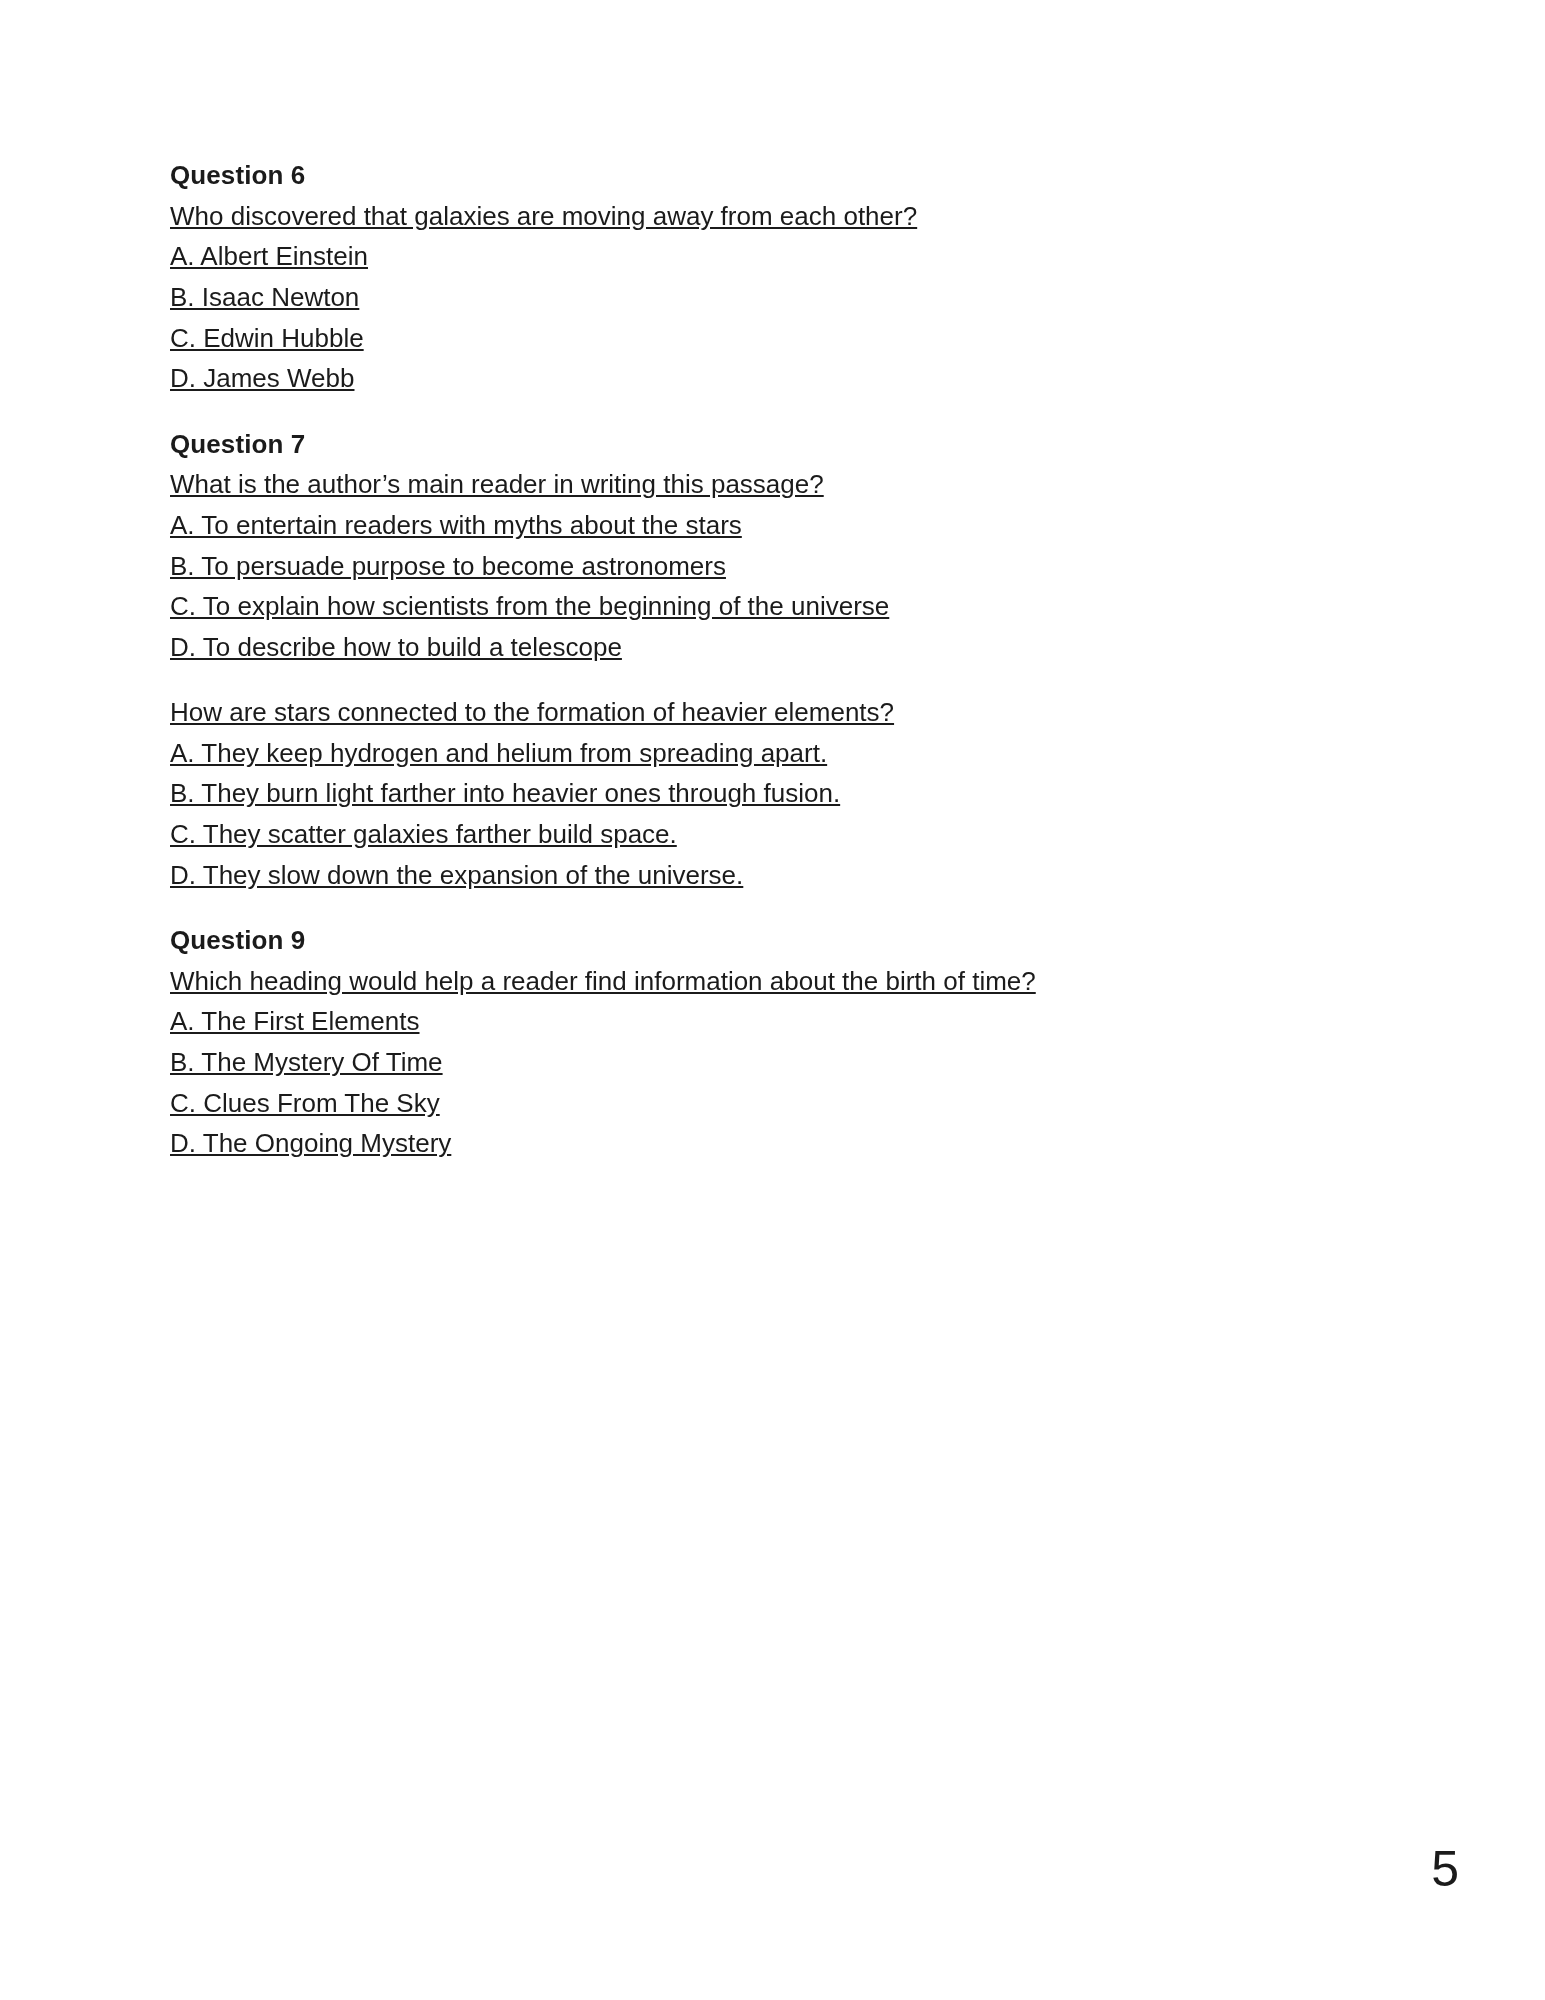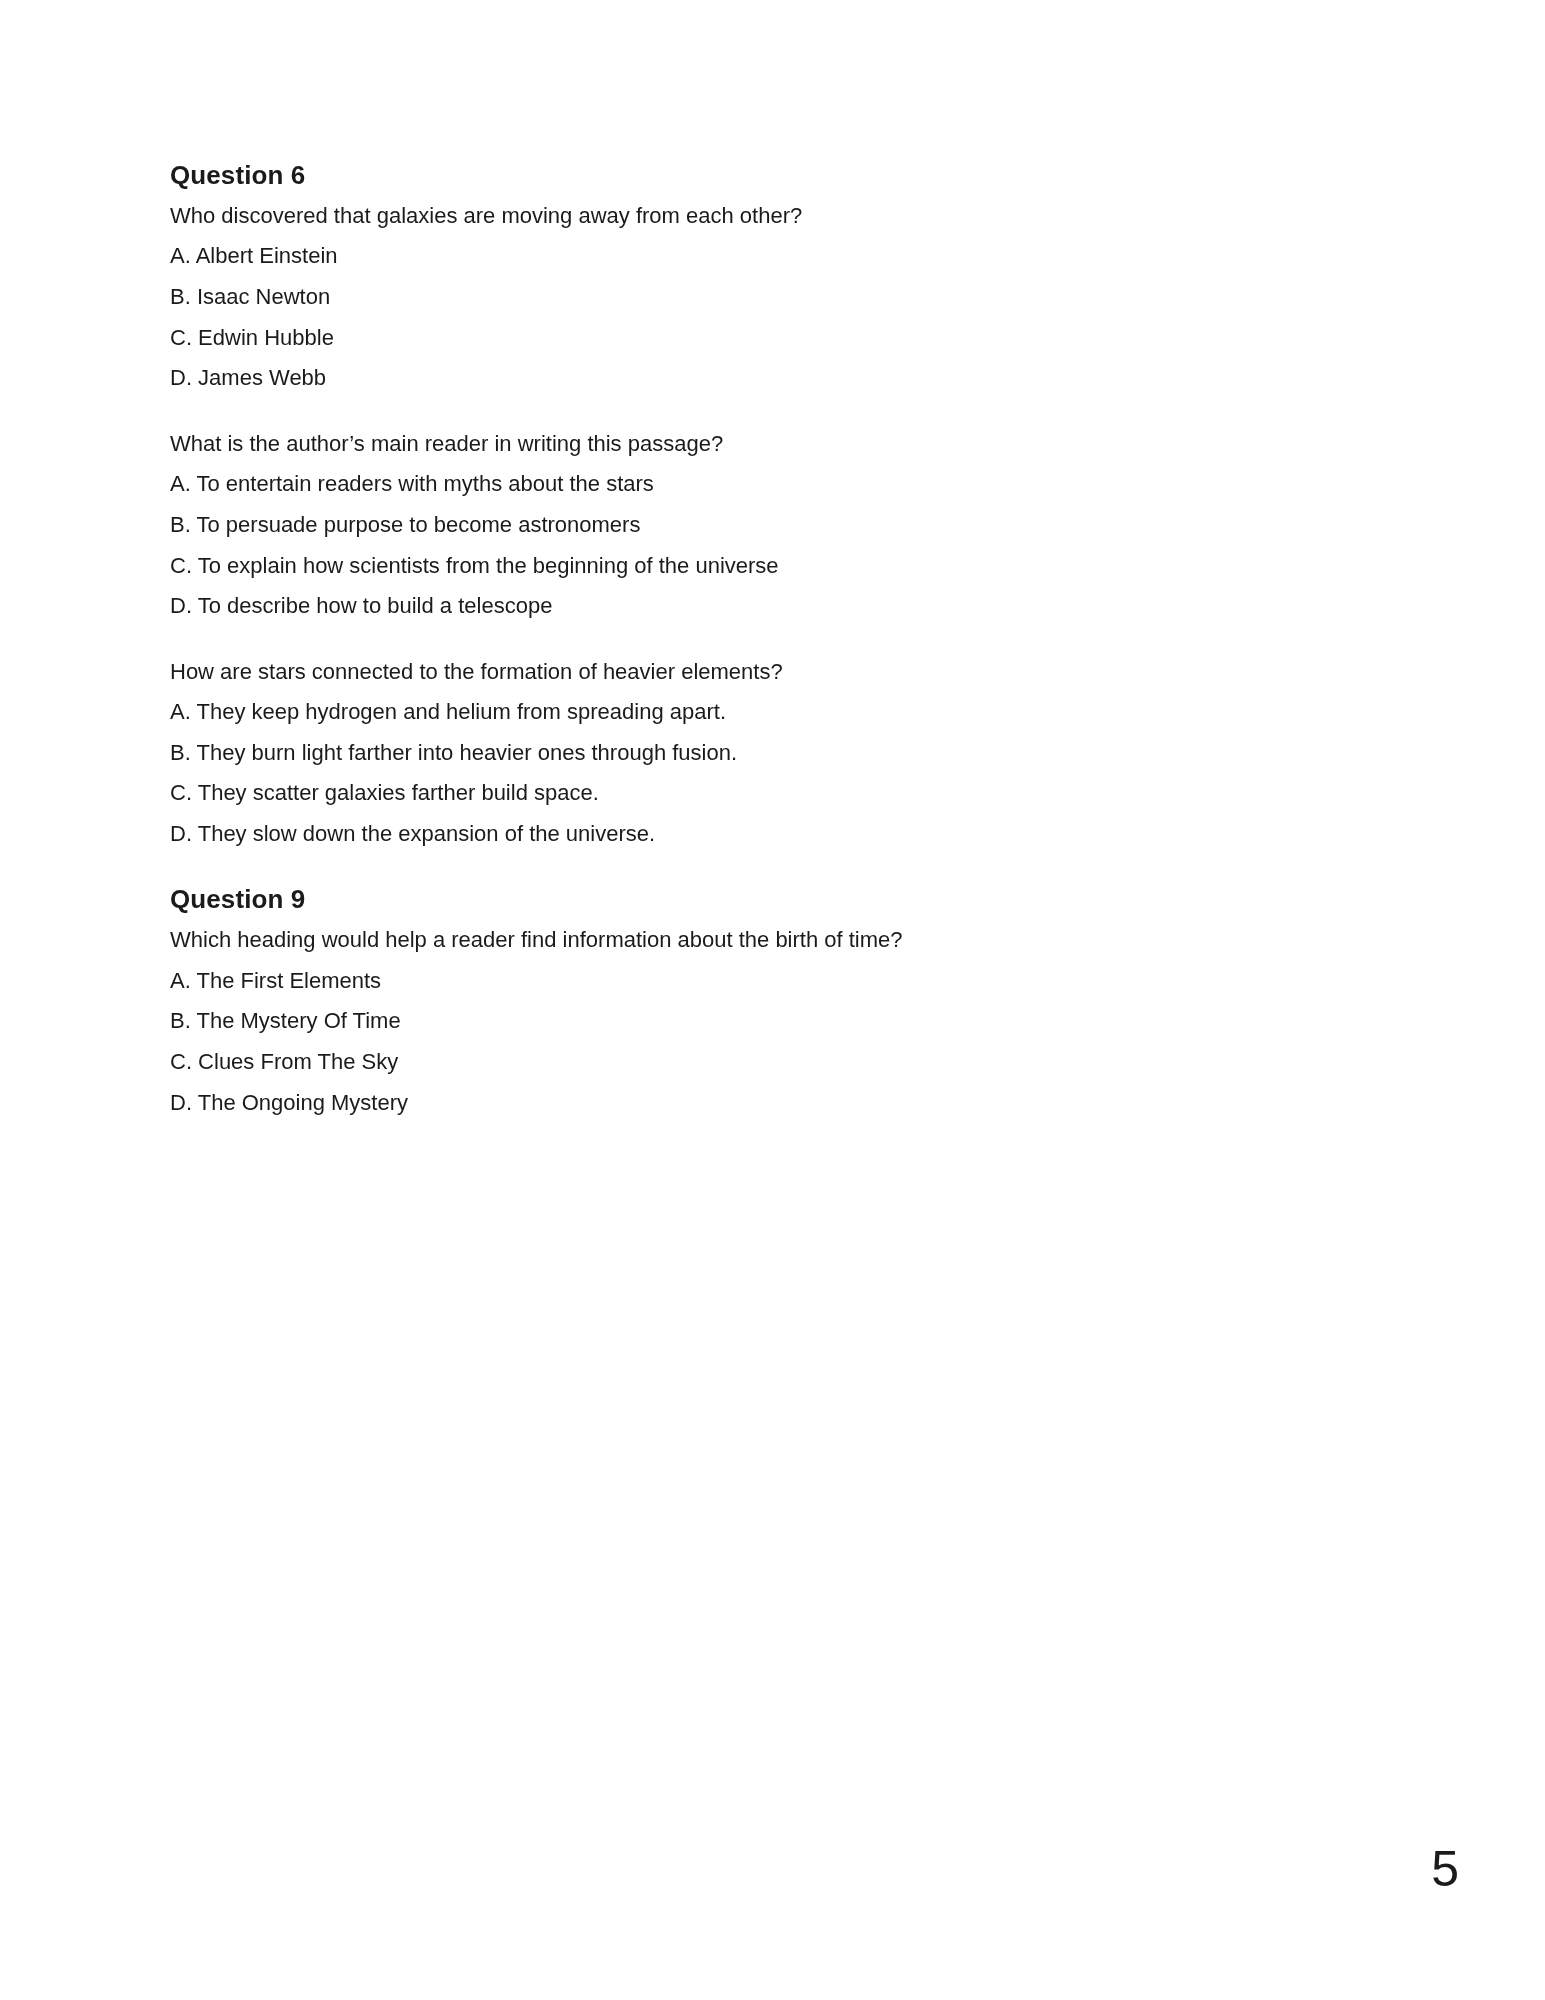--- a/index.html
+++ b/index.html
@@ -31,22 +31,23 @@
     margin-top: 32.65px;
   }
   .q-label {
     font-size: 26px;
     font-weight: 700;
     line-height: 32.65px;
     letter-spacing: 0.1px;
   }
   .q-prompt, .q-option {
     font-weight: 400;
-    font-size: 22px;
+    font-size: 26px;
     line-height: 32.65px;
+    text-decoration: underline;
   }
   .page-number {
     position: absolute;
     top: 1812px;
     right: 102px;
     font-size: 50px;
     line-height: 1;
     font-weight: 400;
     color: #1b1b1b;
   }
@@ -59,20 +60,21 @@
   <section class="question">
     <h2 class="q-label">Question 6</h2>
     <p class="q-prompt">Who discovered that galaxies are moving away from each other?</p>
   <p class="q-option">A. Albert Einstein</p>
         <p class="q-option">B. Isaac Newton</p>
         <p class="q-option">C. Edwin Hubble</p>
         <p class="q-option">D. James Webb</p>
       </section>
 
   <section class="question">
+    <h2 class="q-label">Question 7</h2>
     <p class="q-prompt">What is the author’s main reader in writing this passage?</p>
   <p class="q-option">A. To entertain readers with myths about the stars</p>
         <p class="q-option">B. To persuade purpose to become astronomers</p>
         <p class="q-option">C. To explain how scientists from the beginning of the universe</p>
         <p class="q-option">D. To describe how to build a telescope</p>
       </section>
 
   <section class="question">
     <p class="q-prompt">How are stars connected to the formation of heavier elements?</p>
   <p class="q-option">A. They keep hydrogen and helium from spreading apart.</p>

